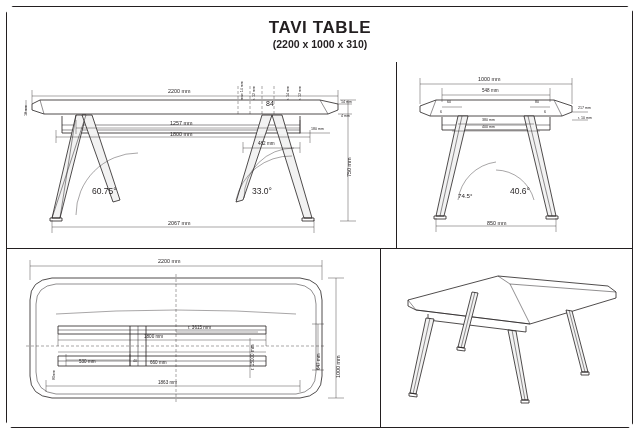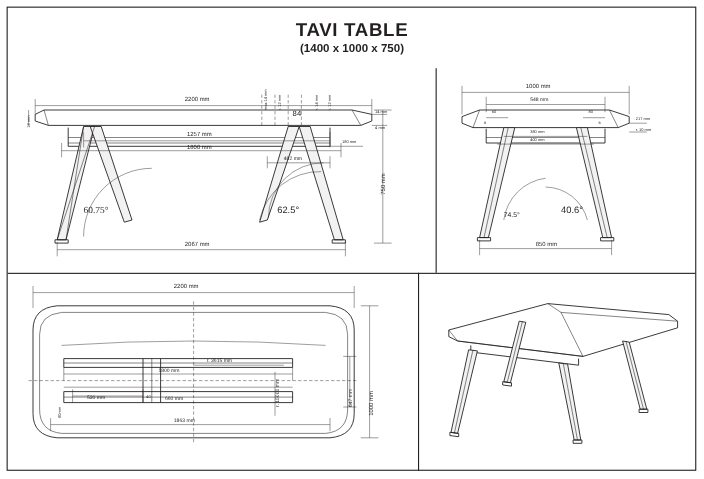--- a/index.html
+++ b/index.html
@@ -9,20 +9,21 @@
   }
   body {
     font-family: "Liberation Sans", sans-serif;
   }
   #sheet {
     position: relative;
     width: 640px;
     height: 435px;
     background: #ffffff;
     overflow: hidden;
+    border-radius: 31px;
   }
   .frame {
     position: absolute;
     left: 6px;
     top: 6px;
     width: 627px;
     height: 422px;
     border: 1px solid #231f20;
     box-sizing: border-box;
   }
@@ -105,21 +106,21 @@
   .ang.sm { font-size: 6.2px; }
 </style>
 </head>
 <body>
 
 <div id="sheet">
 
   <div class="frame"></div>
 
   <div class="title">TAVI TABLE</div>
-  <div class="subtitle">(1400 x 1000 x 750)</div>
+  <div class="subtitle">(2200 x 1000 x 310)</div>
 
   <div class="divider" style="left:7px; top:248px; width:625px; height:1px;"></div>
   <div class="divider" style="left:396px; top:62px; width:1px; height:186px;"></div>
   <div class="divider" style="left:380px; top:248px; width:1px; height:180px;"></div>
 
   <svg style="left:0; top:0; width:396px; height:248px;">
 
     <path class="fillw" d="M32,104 L40,100 L320,100 L338,104 L338,110 L328,114 L44,114 L32,110 Z"></path>
     <path class="ln-thin" d="M40,100 L44,114 M320,100 L328,114"></path>
 
@@ -175,22 +176,22 @@
   <div class="lbl mid rot90" style="left:346px; top:177px;">750 mm</div>
   <div class="lbl tiny rot90" style="left:24px; top:116px;">18 mm</div>
   <div class="lbl tiny" style="left:311px; top:127px;">180 mm</div>
   <div class="lbl" style="left:266px; top:100px; font-size:7px;">84</div>
   <div class="lbl tiny" style="left:341px; top:100px;">14 mm</div>
   <div class="lbl tiny" style="left:341px; top:114px;">4 mm</div>
   <div class="lbl tiny rot90" style="left:240px; top:100px;">max 14 mm</div>
   <div class="lbl tiny rot90" style="left:252px; top:100px;">r. 12 mm</div>
   <div class="lbl tiny rot90" style="left:286px; top:100px;">r. 14 mm</div>
   <div class="lbl tiny rot90" style="left:298px; top:100px;">r. 12 mm</div>
-  <div class="ang" style="left:76px; top:186px;font-family:Liberation Serif, serif;">60.75°</div>
-  <div class="ang" style="left:252px; top:186px;">62.5°</div>
+  <div class="ang" style="left:92px; top:186px;">60.75°</div>
+  <div class="ang" style="left:252px; top:186px;">33.0°</div>
 
   <svg style="left:396px; top:0; width:240px; height:248px;">
 
     <path class="fillw" d="M24,106 L40,100 L158,100 L176,106 L176,112 L166,116 L34,116 L24,112 Z"></path>
     <path class="ln-thin" d="M40,100 L34,116 M158,100 L166,116"></path>
 
     <path class="ln" d="M46,117 L46,130 L154,130 L154,117"></path>
     <path class="ln-thin" d="M46,125 L154,125"></path>
 
     <path class="filll" d="M62,116 L72,116 L48,216 L40,216 Z"></path>

